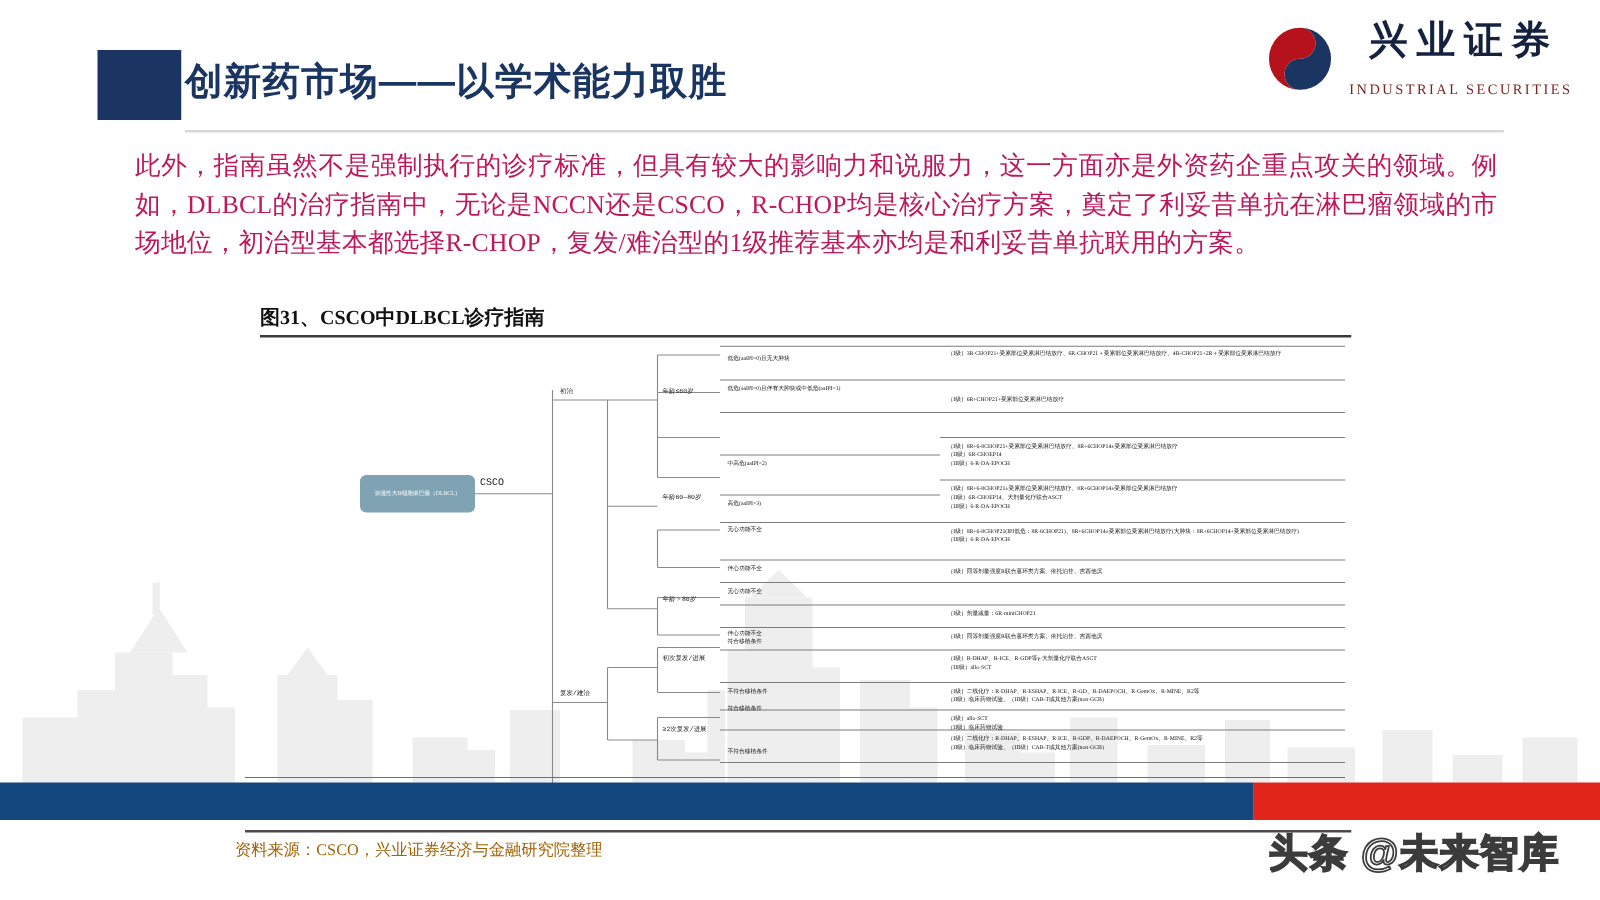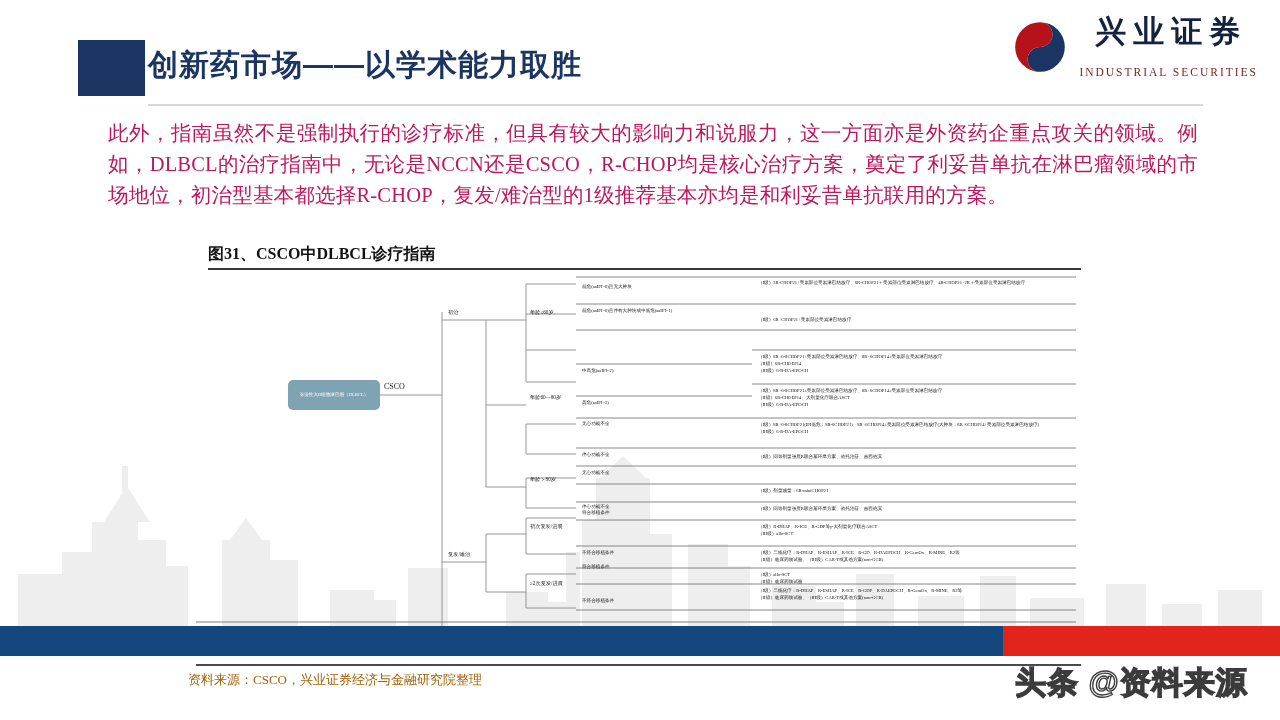--- a/index.html
+++ b/index.html
@@ -61,21 +61,21 @@
   .root-box {
     position: absolute; left: 92px; top: 108px; width: 92px; height: 30px;
     background: #7fa3b3; border-radius: 5px;
     display: flex; align-items: center; justify-content: center;
     text-align: center; color: #ffffff; font-size: 4.6px; line-height: 1.45;
     padding: 1px 3px; font-family: "Liberation Serif", "DejaVu Serif", serif;
   }
 
   .nlabel {
     position: absolute; font-size: 5.2px; color: #1a1a1a; white-space: nowrap;
-    font-family: Liberation Serif, serif;
+    font-family: Liberation Mono, monospace;
   }
   .cellbox {
     position: absolute; font-size: 4.6px; color: #111; line-height: 1.5;
     font-family: "Liberation Serif", "DejaVu Serif", serif;
   }
 
   .legend {
     position: absolute; left: 197px; top: 355px; font-size: 5.4px; line-height: 1.85;
     color: #111; font-family: "Liberation Serif", "DejaVu Serif", serif; white-space: nowrap;
   }
@@ -303,18 +303,18 @@
       </div>
       <div>
         <span class="lk">二线治疗方案：</span><span>R-DHAP、R-ICE、R-GDP、R-ESHAP、R-DAEPOCH、R-GemOx、R-MINE、R2</span>
       </div>
     </div>
   </div>
 
   <div class="src-rule"></div>
   <div class="source">资料来源：CSCO，兴业证券经济与金融研究院整理</div>
 
-  <div class="watermark">头条 @资料来源</div>
+  <div class="watermark">头条 @未来智库</div>
 
   <div class="foot-blue"></div>
   <div class="foot-red"></div>
 
 </div>
 
 </body></html>

